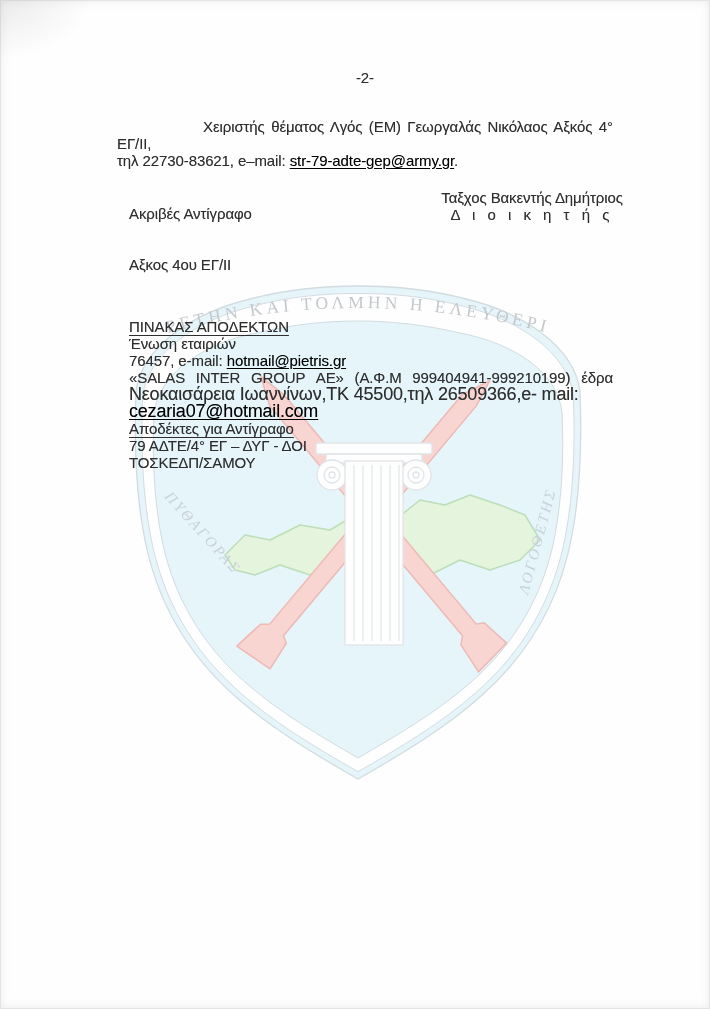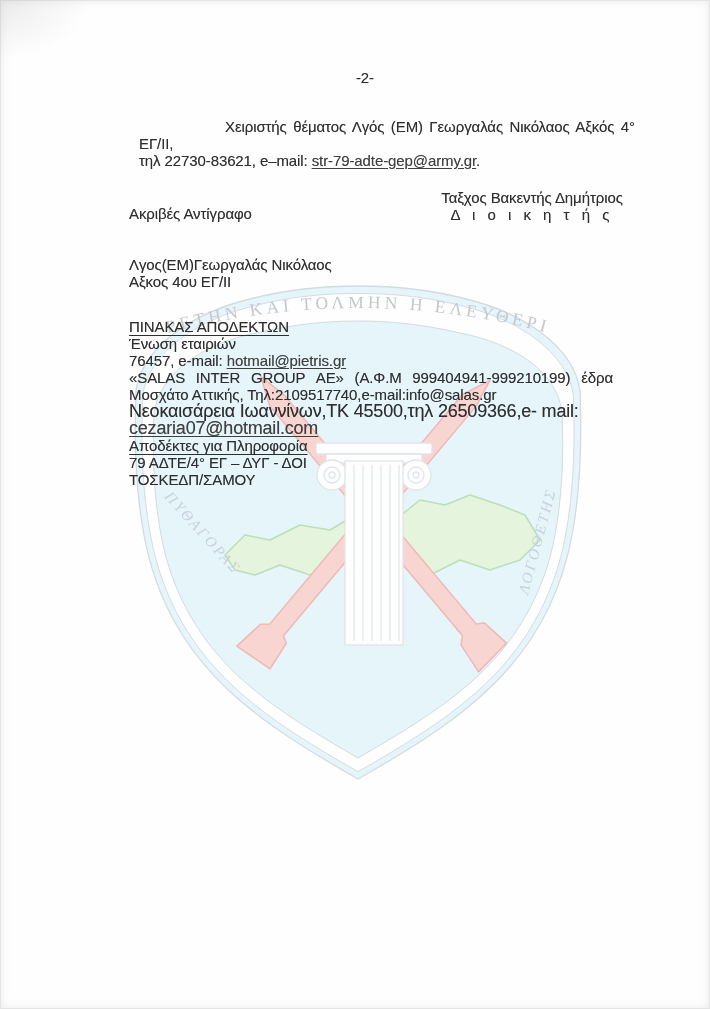--- a/index.html
+++ b/index.html
@@ -17,25 +17,25 @@
   }
   .corner-shade{
     position:absolute;left:0;top:0;width:90px;height:60px;
     background:radial-gradient(ellipse at 0 0, rgba(150,150,150,.18), rgba(150,150,150,0) 70%);
     pointer-events:none;
   }
   .doc-text{font-size:15px;line-height:17px;letter-spacing:-0.1px;
     text-shadow:0 0 .6px rgba(45,45,45,.45);}
   .content{position:absolute;left:117px;top:0;width:496px;}
   .pgnum{position:absolute;left:0;top:69px;width:100%;text-align:center;}
-  .para{position:absolute;left:0;top:118px;width:496px;margin-left:22px;}
+  .para{position:absolute;left:0;top:118px;width:496px;}
   .para .l1{text-indent:86px;}
   .just{text-align:justify;text-align-last:justify;}
   .u{text-decoration:underline;text-underline-offset:2.5px;}
-  a.lnk{color:#404040;text-decoration:underline;text-underline-offset:2px;cursor:pointer;}
+  a.lnk{color:#000000;text-decoration:underline;text-underline-offset:2px;cursor:pointer;}
   .sig-name-block{position:absolute;left:318px;top:189px;width:194px;text-align:center;}
   .sig-title{letter-spacing:4px;text-align:center;}
   .certified{position:absolute;left:12px;top:205px;}
   .certifier{position:absolute;left:12px;top:256px;}
   .recipients{position:absolute;left:12px;top:318px;width:484px;}
   .rline{min-height:17px;}
   .rline.small{font-size:18px;letter-spacing:-0.2px;}
   .watermark{position:absolute;left:128px;top:283px;width:460px;height:500px;z-index:0;}
   .layer{position:relative;z-index:1;}
   .motto-text{font-family:"Liberation Serif","DejaVu Serif",serif;font-size:17.5px;letter-spacing:4px;}
@@ -122,29 +122,27 @@
   </div>
 
   <div class="sig-name-block">
     <div>Ταξχος  Βακεντής Δημήτριος</div>
     <div class="sig-title">Δ ι ο ι κ η τ ή ς</div>
   </div>
 
   <div class="certified">Ακριβές Αντίγραφο</div>
 
   <div class="certifier">
-    <div>Λγος(ΕΜ)Γεωργαλάς Νικόλαος</div>
     <div>Αξκος 4ου ΕΓ/ΙΙ</div>
   </div>
 
   <div class="recipients">
       <div class="rline"><span class="u">ΠΙΝΑΚΑΣ ΑΠΟΔΕΚΤΩΝ</span></div>
       <div class="rline"><span>Ένωση εταιριών</span></div>
       <div class="rline"><span>76457, e-mail: </span><a class="lnk" href="#">hotmail@pietris.gr</a></div>
       <div class="rline just"><span>«SALAS INTER GROUP ΑΕ» (Α.Φ.Μ 999404941-999210199) έδρα</span></div>
-      <div class="rline"><span>Μοσχάτο Αττικής, Τηλ:2109517740,e-mail:info@salas.gr</span></div>
       <div class="rline small"><span>Νεοκαισάρεια Ιωαννίνων,ΤΚ 45500,τηλ 26509366,e- mail: </span><a class="lnk" href="#">cezaria07@hotmail.com</a></div>
-      <div class="rline"><span class="u">Αποδέκτες για Πληροφορία</span></div>
+      <div class="rline"><span class="u">Αποδέκτες για Αντίγραφο</span></div>
       <div class="rline"><span>79 ΑΔΤΕ/4° ΕΓ – ΔΥΓ - ΔΟΙ</span></div>
       <div class="rline"><span>ΤΟΣΚΕΔΠ/ΣΑΜΟΥ</span></div>
     </div>
 
 </div>
 
 </body></html>

